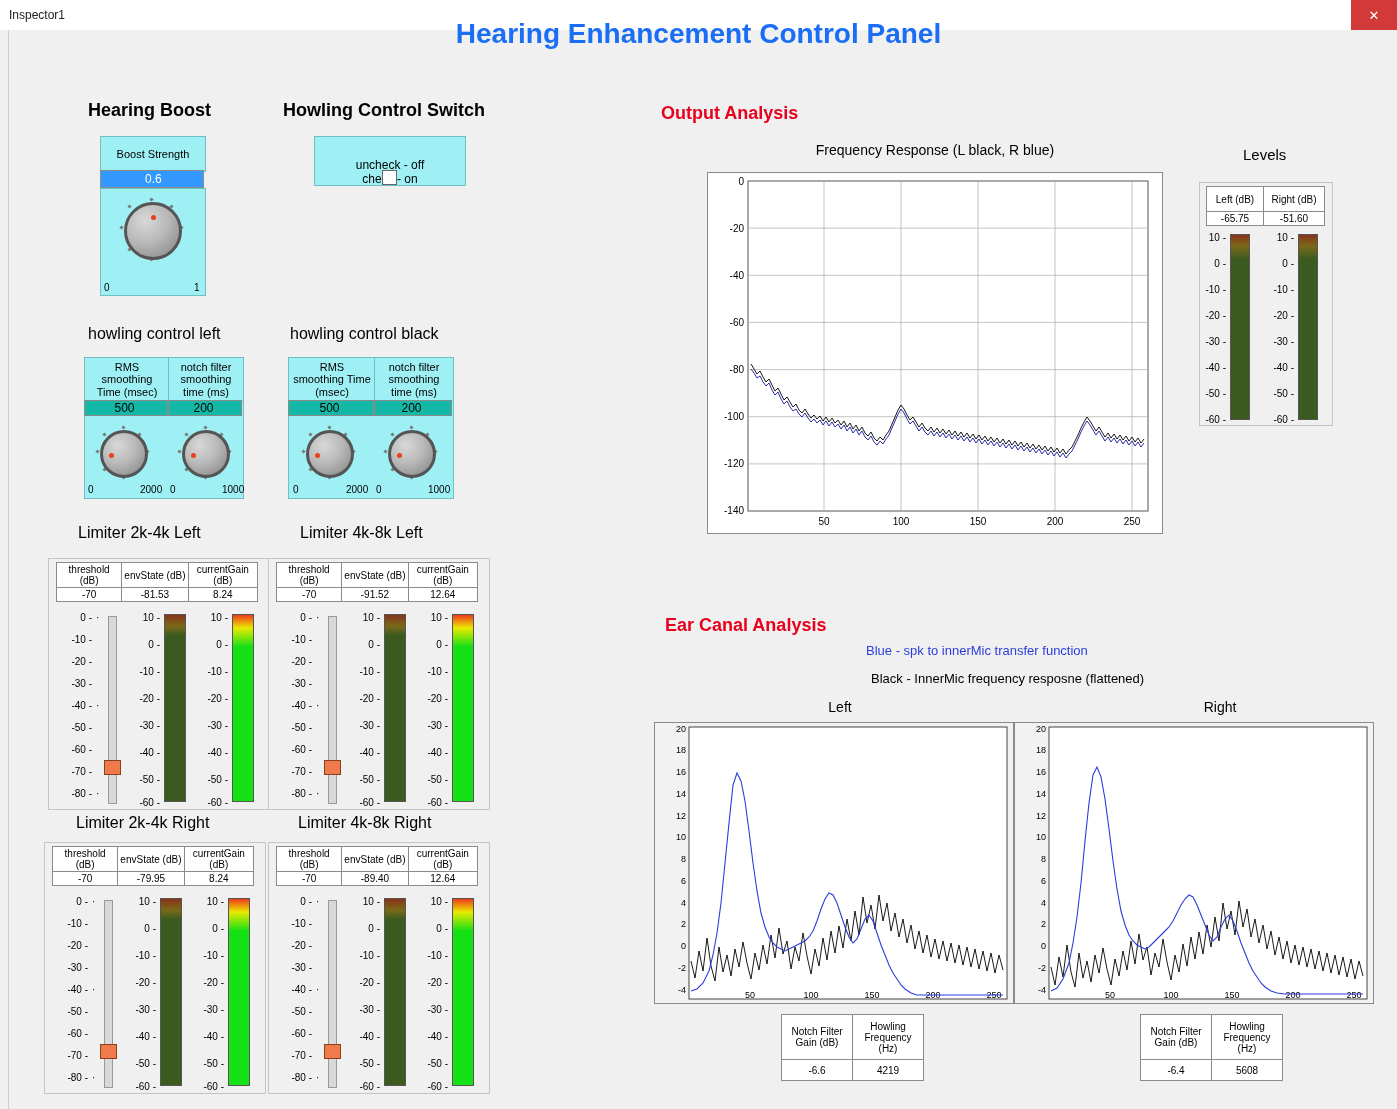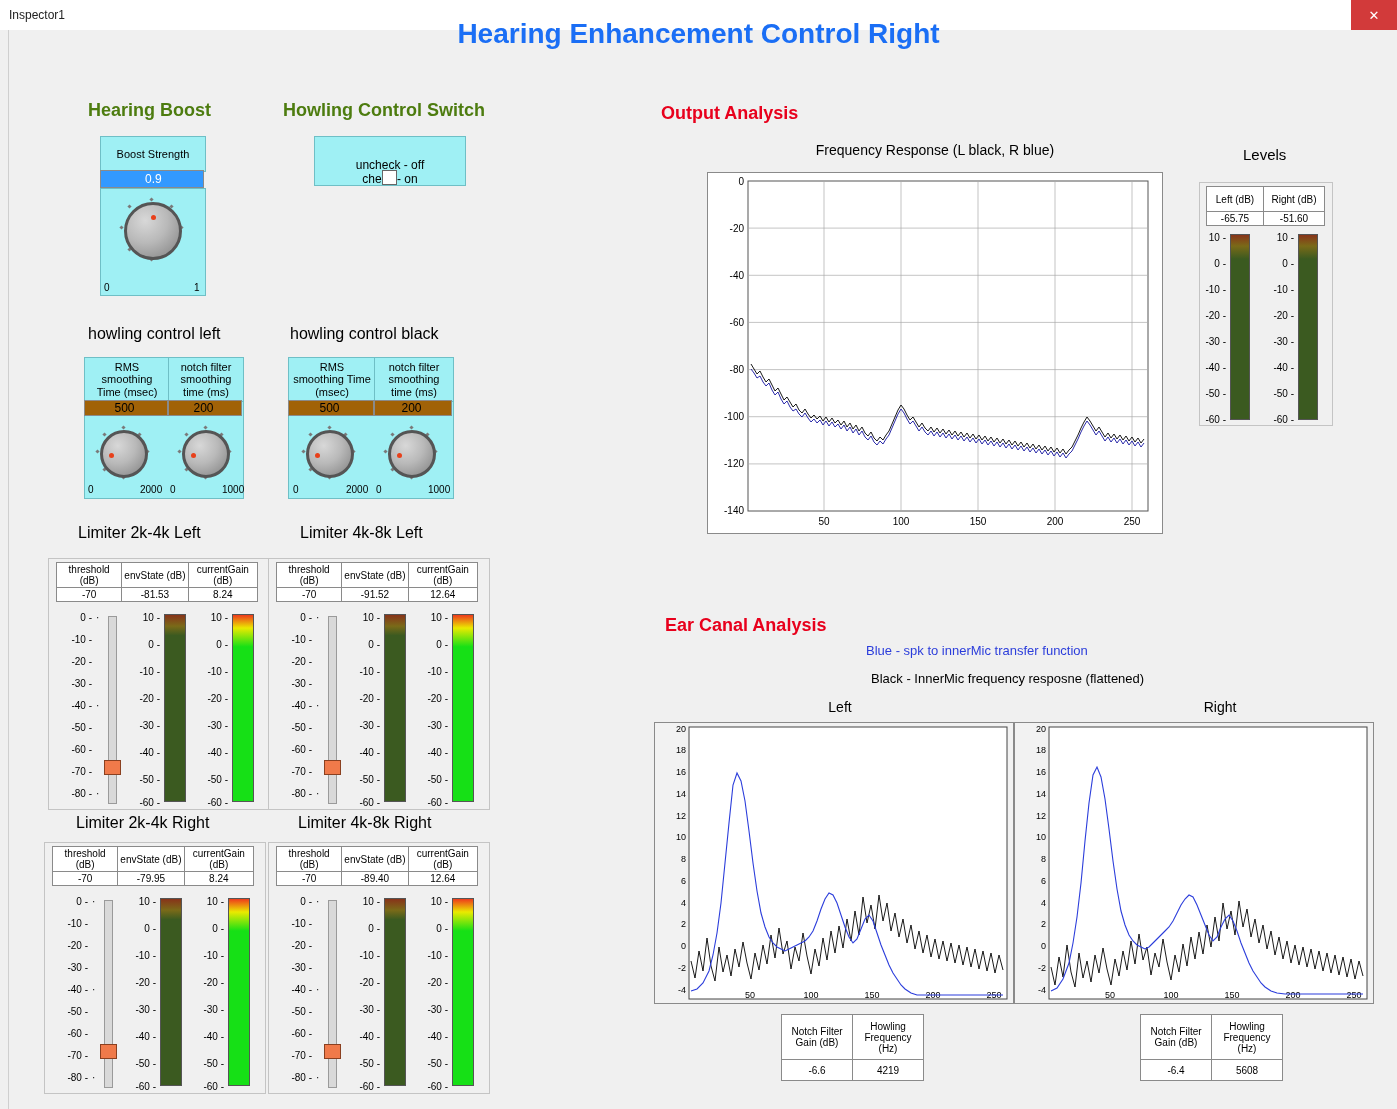--- a/index.html
+++ b/index.html
@@ -22,33 +22,33 @@
     background:#d23a3a;color:#fff;font-size:13px;
     display:flex;align-items:center;justify-content:center;
   }
   .canvas{position:absolute;left:0;top:30px;width:1397px;height:1079px;background:#f0f0f0;}
   .frame-border{position:absolute;left:8px;top:30px;width:1381px;height:1079px;border-left:1px solid #cfcfcf;}
 
   h1.main-title{
     position:absolute;left:0;top:18px;width:1397px;text-align:center;
     font-size:28px;color:#1a6ef5;font-weight:bold;margin:0;
   }
-  .sec-title{position:absolute;font-size:18px;font-weight:bold;color:#4d7c0f;}
+  .sec-title{position:absolute;font-size:18px;font-weight:bold;color:#000000;}
   .sec-title.red{color:#e8001c;}
   .lbl{position:absolute;font-size:16px;color:#000;}
 
   
   .cyanbox{position:absolute;background:#9ff0f4;border:1px solid #6fbfc6;}
   .cyan-hdr{
     background:#9ff0f4;border:1px solid #6fbfc6;
     font-size:11px;text-align:center;color:#000;
     display:flex;align-items:center;justify-content:center;
   }
   .num-field{
-    background:#a16207;border:1px solid #8a8a8a;font-size:12px;
+    background:#14b8a6;border:1px solid #8a8a8a;font-size:12px;
     display:flex;align-items:center;justify-content:flex-end;padding-right:3px;
     box-sizing:border-box;
   }
   .num-field.sel{background:#3399ff;color:#fff;}
 
   
   .knob-wrap{position:absolute;}
   .knob{border-radius:50%;background:
       radial-gradient(circle at 35% 30%, #d8d8d8 0%, #b9b9b9 45%, #9a9a9a 75%, #8a8a8a 100%);
       border:3px solid #555;box-sizing:border-box;position:relative;}
@@ -85,25 +85,25 @@
 <body>
 
 <div class="titlebar">
   <span class="t-text">Inspector1</span>
   <div class="t-close">✕</div>
 </div>
 
 <div class="canvas"></div>
 <div class="frame-border"></div>
 
-<h1 class="main-title">Hearing Enhancement Control Right</h1>
+<h1 class="main-title">Hearing Enhancement Control Panel</h1>
 
 <div class="sec-title" style="left:88px;top:100px;">Hearing Boost</div>
 <div class="cyan-hdr" style="position:absolute;left:100px;top:136px;width:104px;height:34px;">Boost Strength</div>
-<div class="num-field sel" style="position:absolute;left:100px;top:170px;width:104px;height:18px;justify-content:flex-start;padding-left:44px;">0.9</div>
+<div class="num-field sel" style="position:absolute;left:100px;top:170px;width:104px;height:18px;justify-content:flex-start;padding-left:44px;">0.6</div>
 <div class="cyanbox" style="left:100px;top:188px;width:104px;height:106px;"></div>
 <div class="knob-wrap" style="left:122px;top:200px;">
   <div class="ticks" style="width:62px;height:62px;">
     <i style="left:28px;top:-2px;"></i>
       <i style="left:48px;top:5px;"></i>
       <i style="left:58px;top:26px;"></i>
     <i style="left:48px;top:48px;"></i>
       <i style="left:28px;top:58px;"></i>
       <i style="left:6px;top:48px;"></i>
     <i style="left:-2px;top:26px;"></i>

